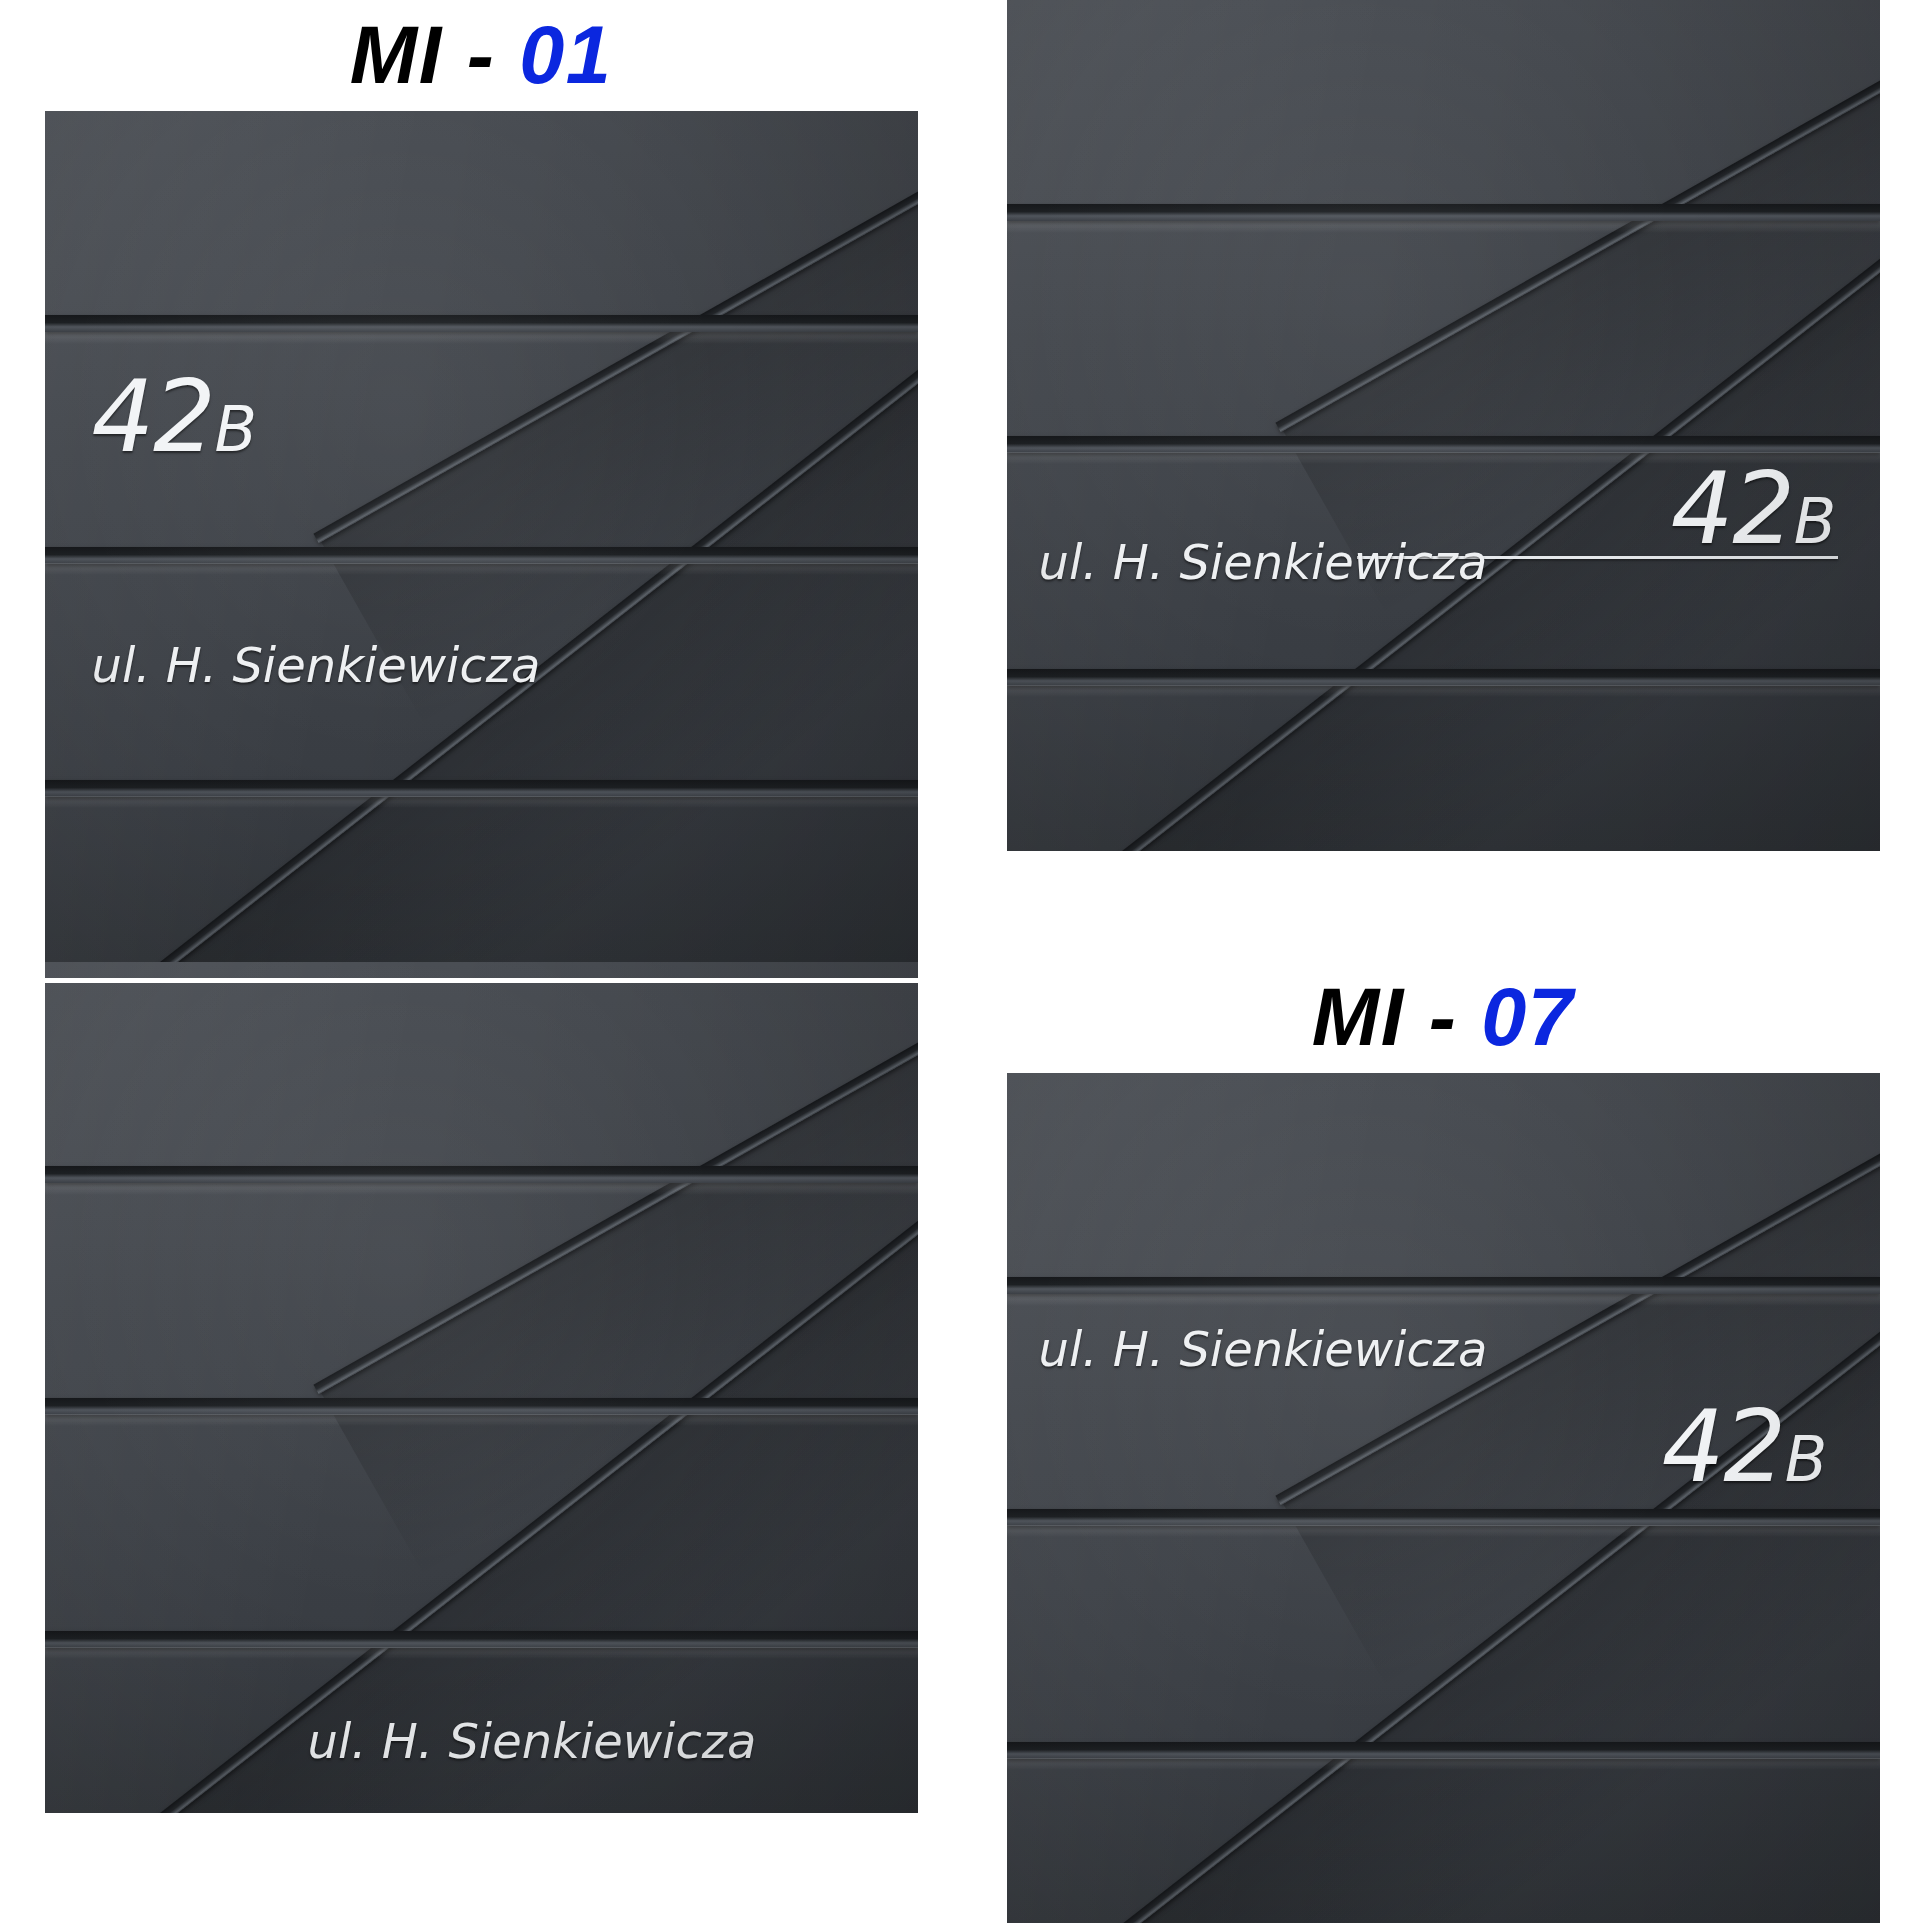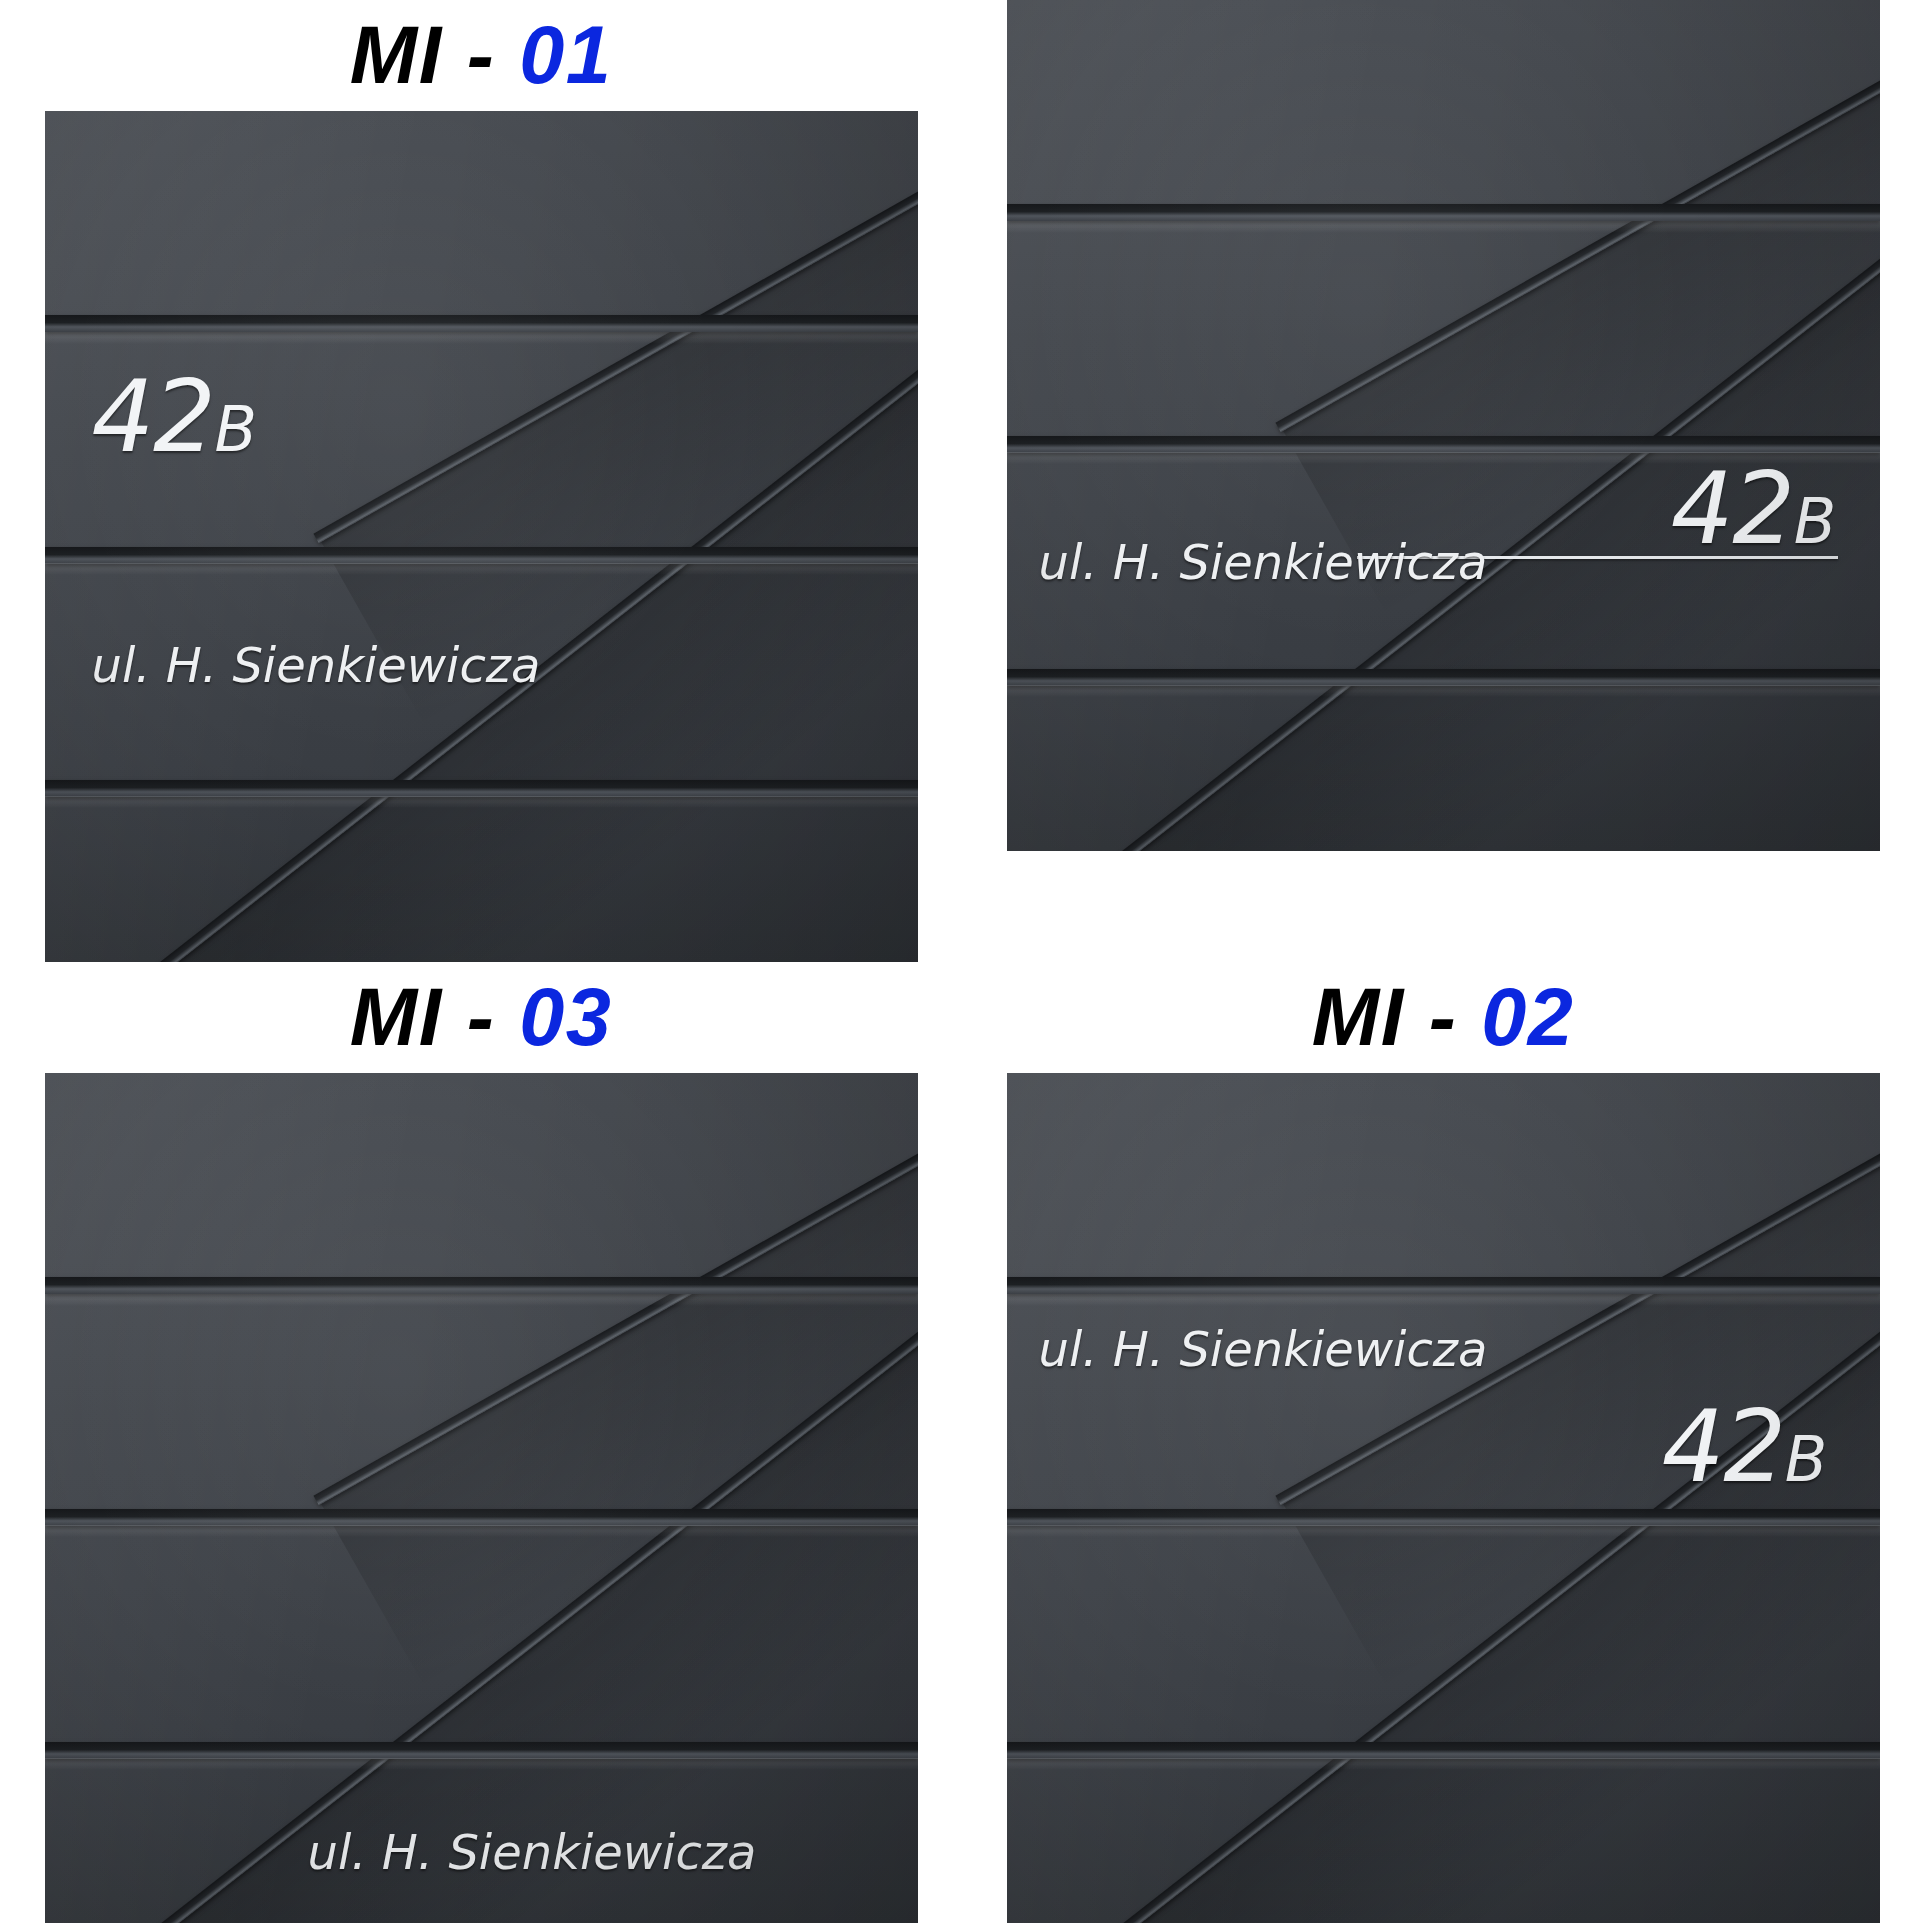--- a/index.html
+++ b/index.html
@@ -254,23 +254,20 @@
       <div class="num-plate">
         <span class="big">42</span><span class="sub">B</span>
       </div>
       <div class="underline"></div>
       <div class="street">ul. H. Sienkiewicza</div>
       <div class="vignette"></div>
     </div>
   </div>
 
   <div class="cell">
-    <div class="title">
-      <span>MI - </span><span class="num">03</span>
-    </div>
     <div class="photo v3">
       <div class="base"></div>
       <div class="diag-shade diagA-shade"></div>
       <div class="diag diagA"></div>
       <div class="diag-shade diagB-shade"></div>
       <div class="diag diagB"></div>
       <div class="groove g1"></div>
       <div class="slat-hl s1"></div>
       <div class="groove g2"></div>
       <div class="slat-hl s2"></div>
@@ -279,21 +276,21 @@
       <div class="street">ul. H. Sienkiewicza</div>
       <div class="num-plate">
         <span class="big">42</span>
       </div>
       <div class="vignette"></div>
     </div>
   </div>
 
   <div class="cell">
     <div class="title">
-      <span>MI - </span><span class="num">02</span>
+      <span>MI - </span><span class="num">07</span>
     </div>
     <div class="photo v4">
       <div class="base"></div>
       <div class="diag-shade diagA-shade"></div>
       <div class="diag diagA"></div>
       <div class="diag-shade diagB-shade"></div>
       <div class="diag diagB"></div>
       <div class="groove g1"></div>
       <div class="slat-hl s1"></div>
       <div class="groove g2"></div>

